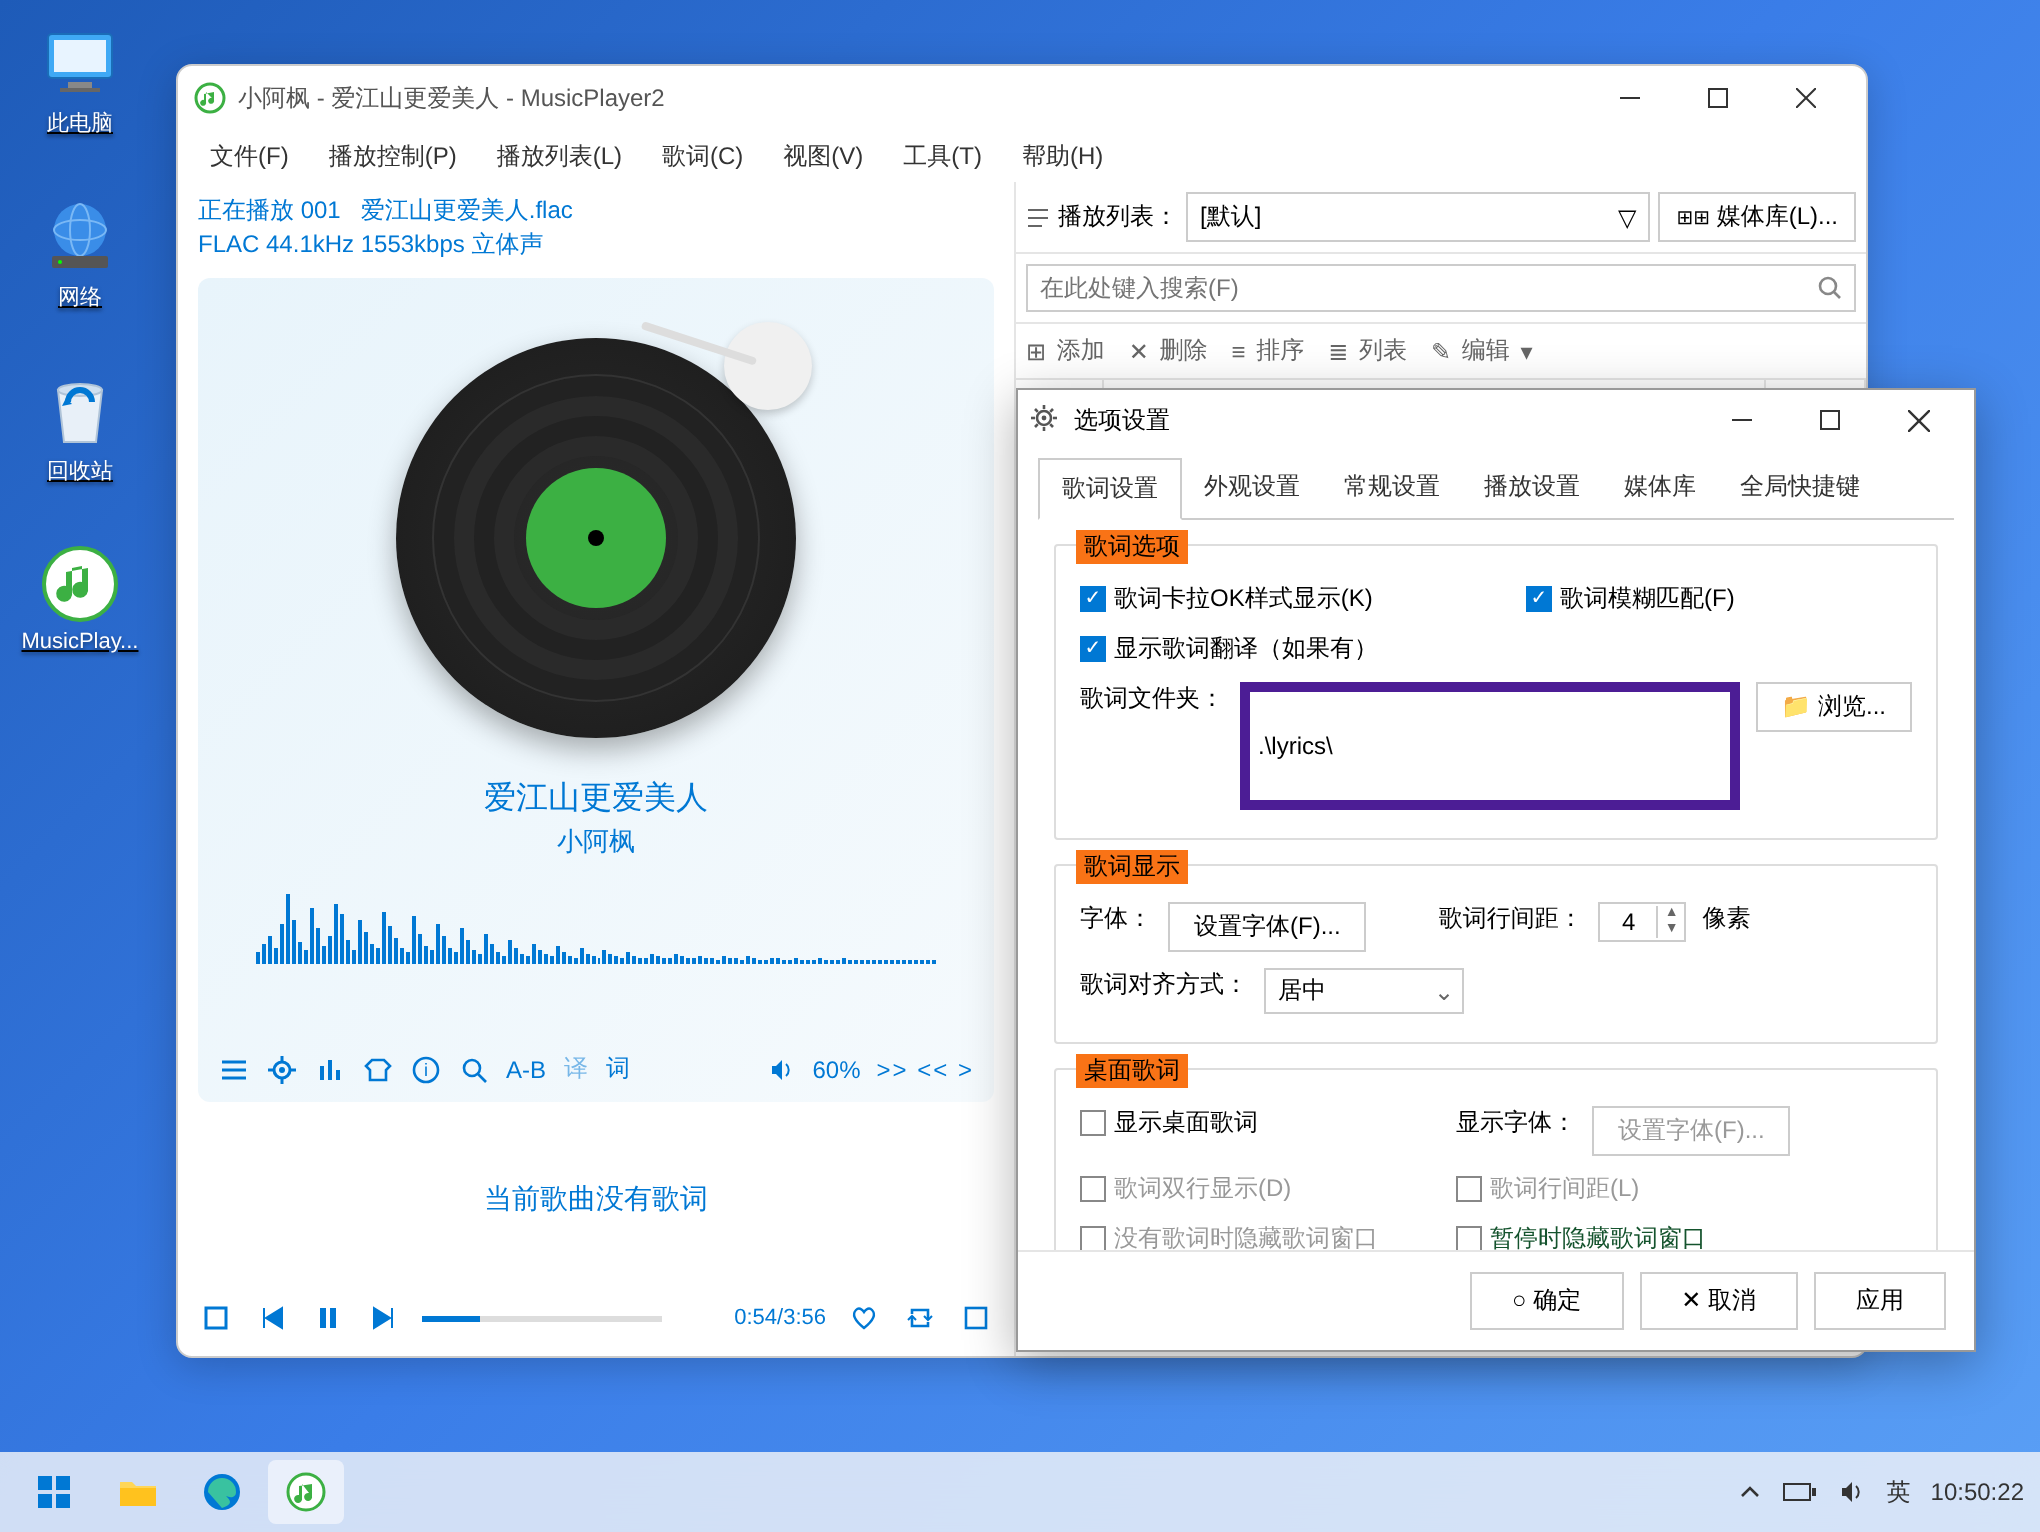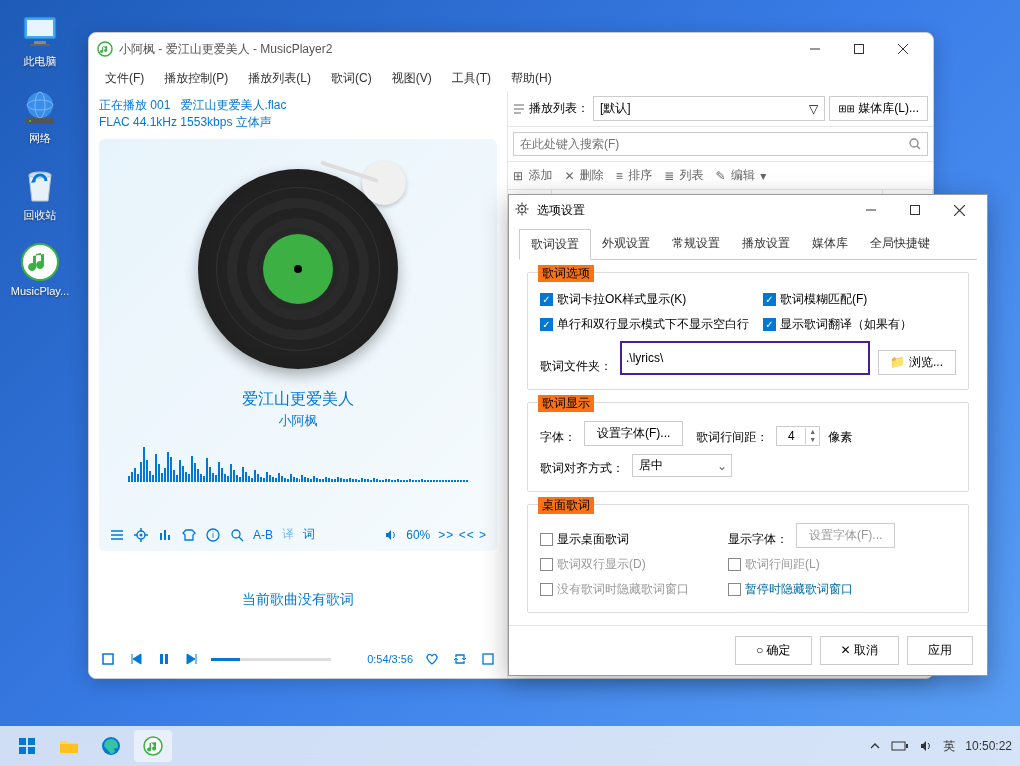--- a/index.html
+++ b/index.html
@@ -1,19 +1,19 @@
 <!DOCTYPE html>
 <html><head>
 <meta charset="utf-8">
 <style>
 * { margin: 0; padding: 0; box-sizing: border-box; font-family: "Segoe UI", "Microsoft YaHei", sans-serif; }
 body { width: 1020px; height: 766px; overflow: hidden; background: linear-gradient(135deg, #1e5bb8 0%, #3a7de8 50%, #5a9ff5 100%); position: relative; }
 
 
-.desktop-icons { position: absolute; top: 10px; left: 10px; display: flex; flex-direction: column; gap: 18px; }
+.desktop-icons { position: absolute; top: 10px; left: 10px; display: flex; flex-direction: column; gap: 28px; text-decoration: underline; }
 .desktop-icon { display: flex; flex-direction: column; align-items: center; width: 60px; cursor: pointer; }
 .desktop-icon .icon-box { width: 42px; height: 42px; display: flex; align-items: center; justify-content: center; }
 .desktop-icon .label { color: white; font-size: 11px; text-align: center; margin-top: 2px; text-shadow: 0 1px 2px rgba(0,0,0,0.5); }
 
 
 .player-window { position: absolute; top: 32px; left: 88px; width: 846px; height: 647px; background: white; border: 1px solid #ccc; border-radius: 8px; box-shadow: 0 4px 20px rgba(0,0,0,0.2); }
 .titlebar { height: 32px; display: flex; align-items: center; padding: 0 8px; }
 .app-icon { width: 16px; height: 16px; margin-right: 6px; }
 .title-text { font-size: 12px; color: #555; flex: 1; }
 .win-controls { display: flex; gap: 0; }
@@ -87,26 +87,26 @@
 .settings-win-controls .win-btn { width: 44px; height: 28px; }
 
 .settings-tabs { display: flex; font-size: 12px; padding: 4px 10px 0 10px; }
 .settings-tab { padding: 6px 11px; cursor: pointer; color: #333; }
 .settings-tab.active { border: 1px solid #ccc; border-bottom: 1px solid white; position: relative; z-index: 2; background: white; }
 .settings-tabs-line { border-bottom: 1px solid #ccc; margin: -1px 10px 0 10px; }
 
 .settings-content { flex: 1; padding: 12px 18px; overflow-y: auto; font-size: 12px; }
 .settings-group { border: 1px solid #ddd; border-radius: 2px; padding: 10px 12px 14px 12px; margin-bottom: 12px; position: relative; }
 .settings-group > .group-title { position: absolute; top: -8px; left: 10px; background: #f97316; padding: 0 4px; font-size: 12px; }
-.settings-row { display: flex; align-items: flex-end; gap: 8px; margin-top: 8px; }
+.settings-row { display: flex; align-items: flex-start; gap: 8px; margin-top: 8px; }
 .settings-row label { display: flex; align-items: center; gap: 4px; }
 .checkbox { width: 13px; height: 13px; border: 1px solid #888; display: inline-flex; align-items: center; justify-content: center; background: white; }
 .checkbox.checked { background: #0078d4; border-color: #0078d4; }
 .checkbox.checked::after { content: "✓"; color: white; font-size: 10px; line-height: 1; }
-.text-input { border: 2px solid #4c1d95; padding: 8px 4px; font-size: 12px; }
+.text-input { border: 5px solid #4c1d95; padding: 20px 4px; font-size: 12px; }
 .btn { border: 1px solid #ccc; padding: 3px 12px; font-size: 12px; background: white; cursor: pointer; }
 .select { border: 1px solid #ccc; padding: 2px 18px 2px 6px; font-size: 12px; background: white; position: relative; display: inline-flex; align-items: center; }
 .select::after { content: "⌄"; position: absolute; right: 4px; color: #666; }
 .spinner { display: inline-flex; align-items: center; border: 1px solid #ccc; }
 .spinner input { border: none; width: 28px; text-align: center; font-size: 12px; padding: 2px; }
 .spinner .spin-btns { display: flex; flex-direction: column; border-left: 1px solid #ccc; }
 .spinner .spin-btns span { font-size: 7px; padding: 0 3px; line-height: 8px; cursor: pointer; color: #666; }
 
 .settings-buttons { display: flex; justify-content: flex-end; gap: 8px; padding: 10px 14px; border-top: 1px solid #e5e5e5; }
 .settings-buttons .btn { padding: 5px 20px; }
@@ -542,42 +542,38 @@
         <label style="width:215px">
             <span class="checkbox checked"></span>
             <span>歌词卡拉OK样式显示(K)</span>
           </label>
         <label>
             <span class="checkbox checked"></span>
             <span>歌词模糊匹配(F)</span>
           </label>
       </div>
       <div class="settings-row">
-        <label style="width:215px">
-            <span class="checkbox checked"></span>
-            <span>单行和双行显示模式下不显示空白行</span>
-          </label>
         <label>
             <span class="checkbox checked"></span>
             <span>显示歌词翻译（如果有）</span>
           </label>
       </div>
       <div class="settings-row">
         <span>歌词文件夹：</span>
         <input class="text-input" style="flex: 1 1 0%;" value=".\lyrics\">
         <button class="btn">📁 <span>浏览...</span></button>
       </div>
     </div>
 
     <div class="settings-group">
       <div class="group-title">歌词显示</div>
       <div class="settings-row">
         <span>字体：</span>
         <button class="btn">设置字体(F)...</button>
-        <span style="margin-left:5px">歌词行间距：</span>
+        <span style="margin-left:28px">歌词行间距：</span>
         <span class="spinner">
             <input value="4" style="">
             <span class="spin-btns">
               <span>▲</span>
               <span>▼</span>
             </span>
           </span>
         <span>像素</span>
       </div>
       <div class="settings-row">
@@ -606,21 +602,21 @@
         <label style="color:#999">
             <span class="checkbox"></span>
             <span>歌词行间距(L)</span>
           </label>
       </div>
       <div class="settings-row">
         <label style="width:180px;color:#999">
             <span class="checkbox"></span>
             <span>没有歌词时隐藏歌词窗口</span>
           </label>
-        <label style="color:#0369a1">
+        <label style="color:#14532d">
             <span class="checkbox"></span>
             <span>暂停时隐藏歌词窗口</span>
           </label>
       </div>
     </div>
   </div>
   <div class="settings-buttons">
     <button class="btn">○ <span>确定</span></button>
     <button class="btn">✕ <span>取消</span></button>
     <button class="btn">应用</button>

